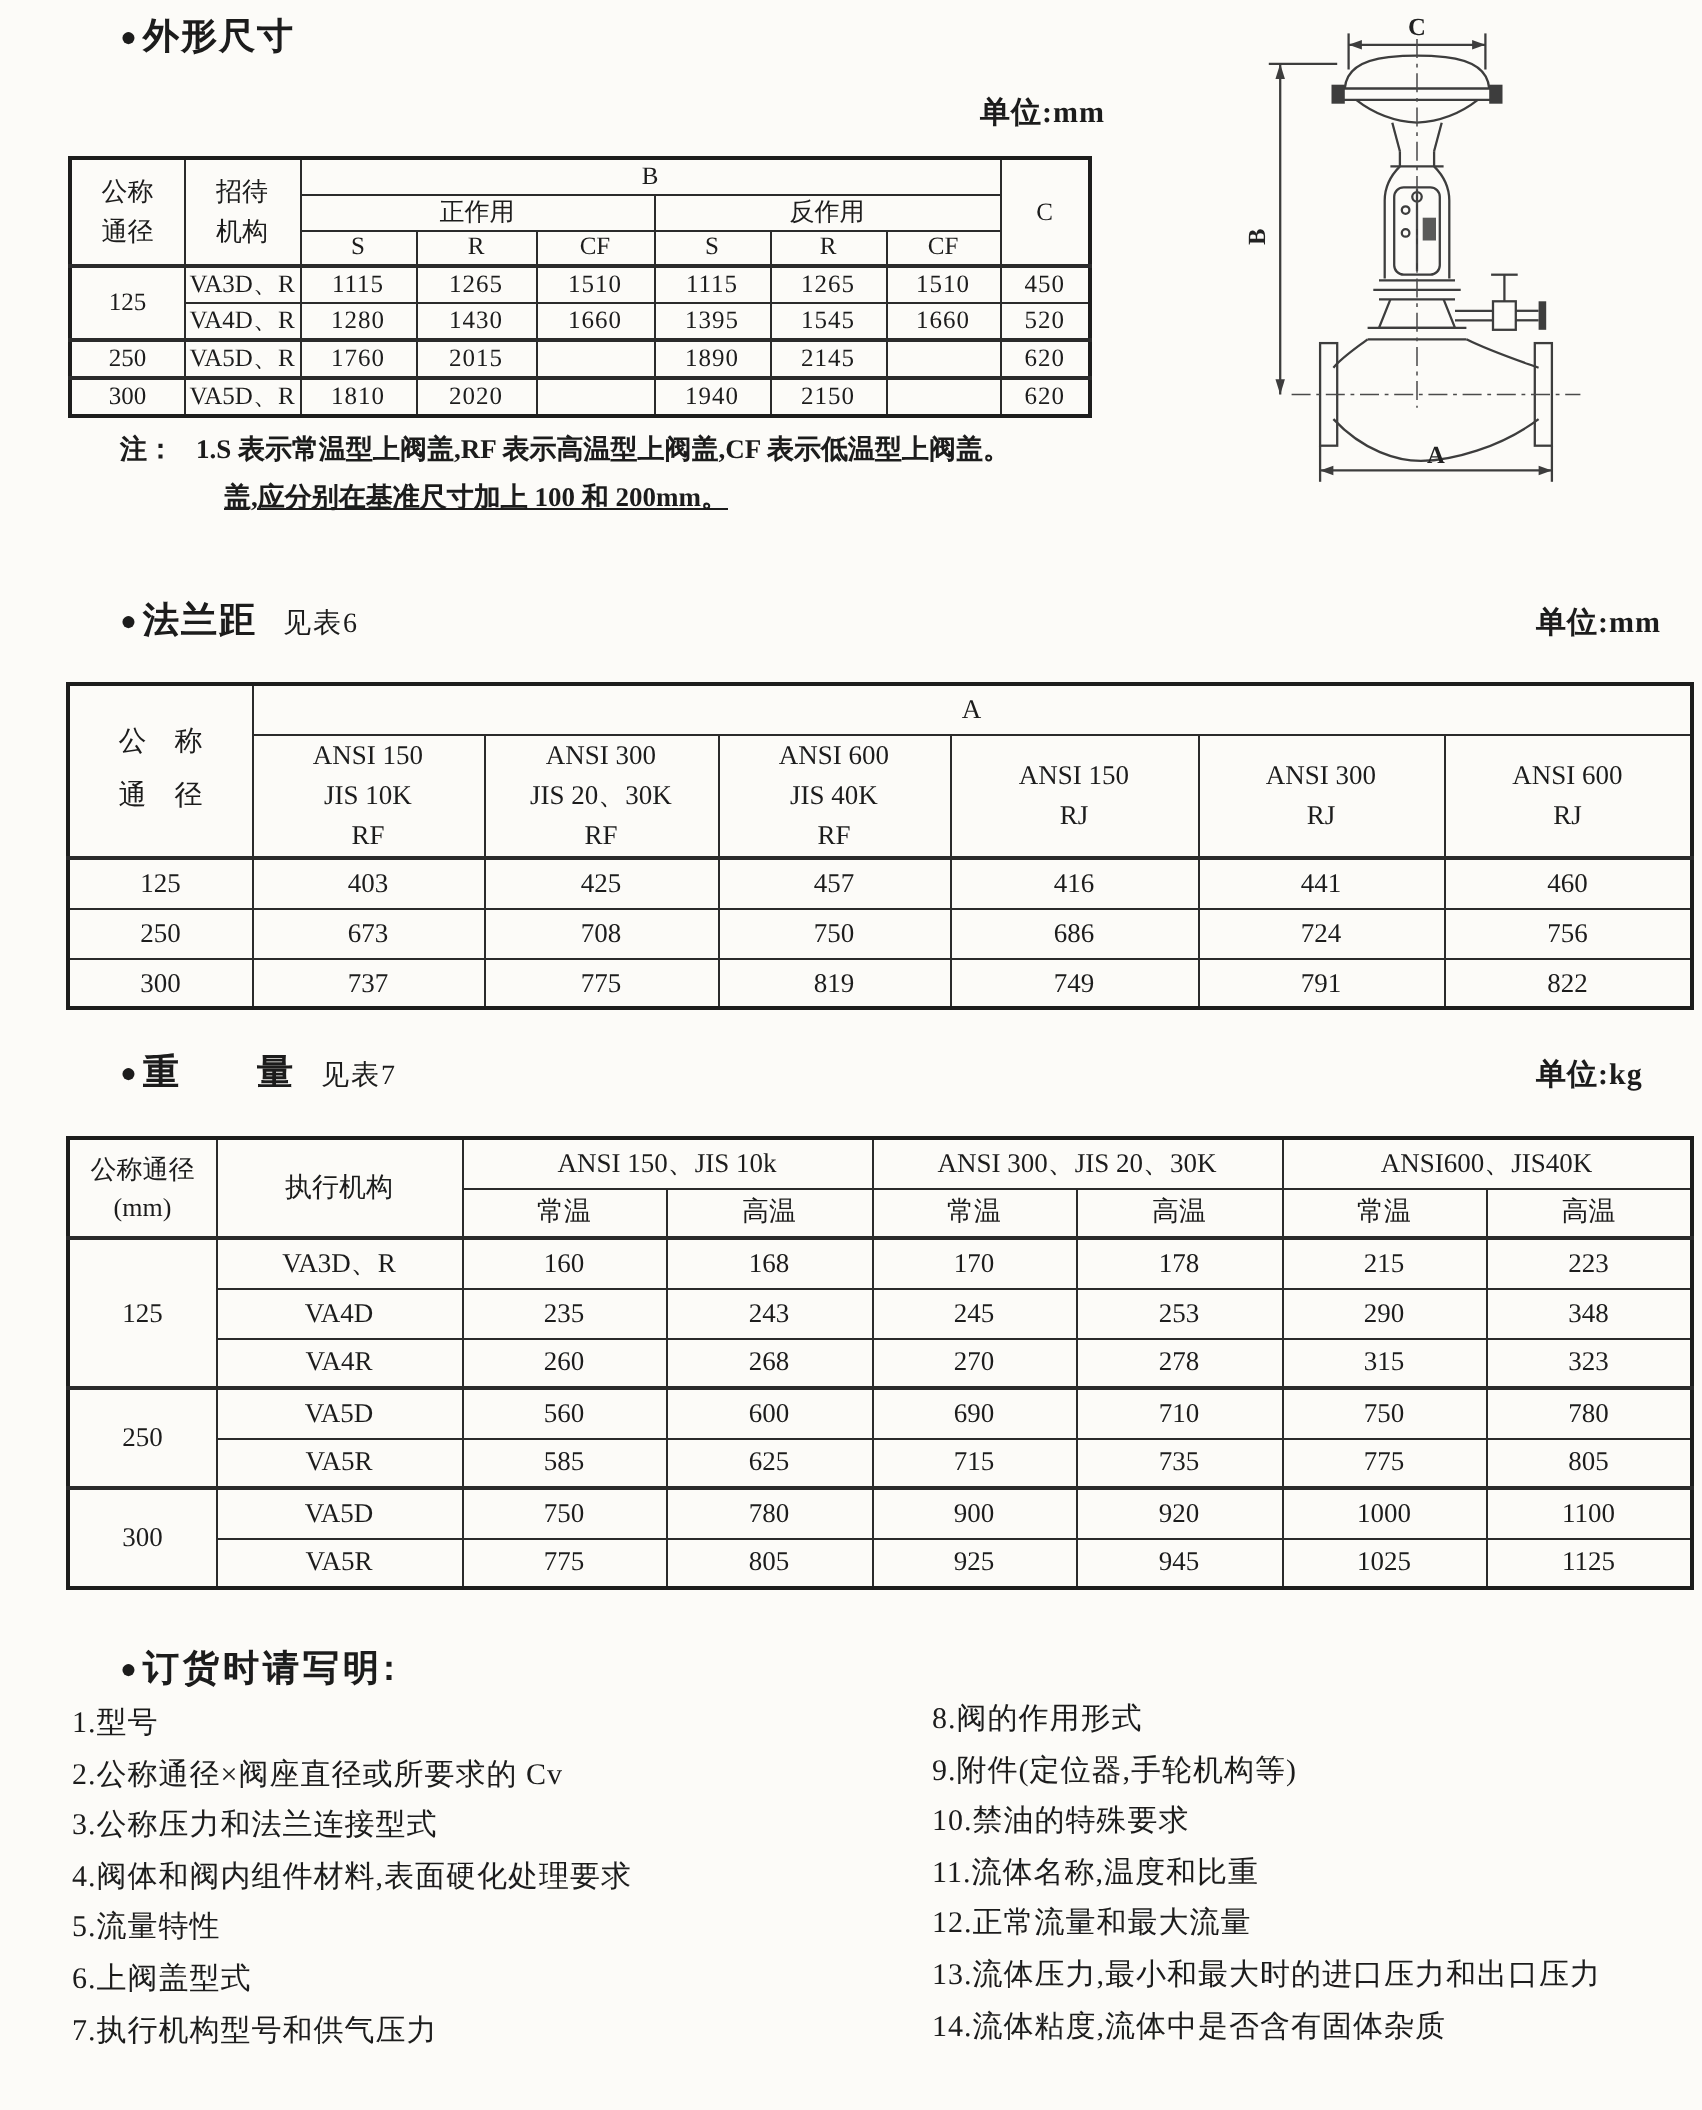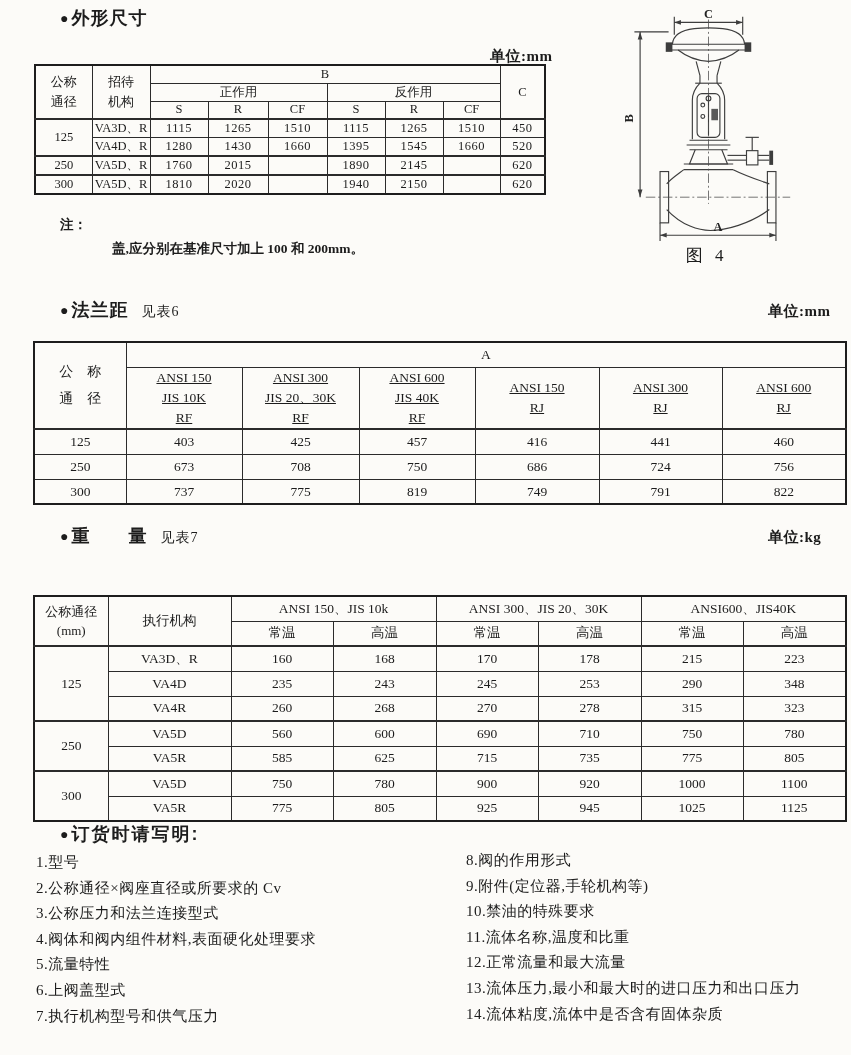--- a/index.html
+++ b/index.html
@@ -13,45 +13,45 @@
     letter-spacing:1px; margin-left:10px; position:relative; top:2px; }
   .unit { position:absolute; font-size:15px; font-weight:bold; letter-spacing:.5px;margin-left:28px; }
 
   table { border-collapse:collapse; table-layout:fixed; position:absolute; background:#fcfbf8; }
   td, th { border:1px solid #2b2b2b; text-align:center; vertical-align:middle;
     font-weight:normal; padding:0; overflow:hidden; }
   table { border:2px solid #1d1d1d; }
   .hb { border-bottom-width:2px; }   
   .ht { border-top-width:2px; }      
 
-  #t1 { left:34px; top:64px; width:510px; font-size:12.5px;padding-left:19px; }
+  #t1 { left:34px; top:78px; width:510px; font-size:12.5px;padding-left:19px; }
   #t1 td { height:18px; }
   #t1 .two-line { line-height:1.55; font-size:13px; }
 
   #t2 { left:33px; top:341px; width:812px; font-size:13.5px; }
   #t2 .hrow td { line-height:1.5; }
   #t2 .dn-head { font-size:14px; line-height:1.9; }
 
-  #t3 { left:33px; top:595px; width:812px; font-size:13.5px;border-radius:12px; }
+  #t3 { left:33px; top:568px; width:812px; font-size:13.5px;border-radius:12px; }
   #t3 td { height:25px; }
   #t3 .dn-head { font-size:13px; line-height:1.5; }
 
   .mono-num { letter-spacing:.5px; }
 
   .figure { position:absolute; left:604px; top:6px; width:242px; }
   .figure svg { display:block; }
   .fig-caption { width:205px; text-align:center; font-size:17px; letter-spacing:4px;
     font-family:"Liberation Serif", serif; margin-top:0px; }
 
   .notes { position:absolute; left:60px; top:213px; width:540px;
     font-size:13.5px; font-weight:bold; line-height:24px; }
   .notes .row { display:flex; }
   .notes .lbl { width:38px; flex:0 0 38px; }
   .notes .ind { padding-left:38px; }
-  .notes .ind2 { padding-left:52px; }
+  .notes .ind2 { padding-left:52px;text-decoration:underline; }
 
   .order-title { letter-spacing:2px; }
   .order-col { position:absolute; width:430px; font-size:15px; line-height:25.6px; letter-spacing:.5px; }
   .order-col .item { white-space:nowrap; }
 
   svg .ln { stroke:#3d3d3d; stroke-width:1.2; fill:none; }
   svg .thin { stroke:#4a4a4a; stroke-width:.8; fill:none; }
   svg .fil { fill:#3d3d3d; stroke:none; }
   svg text { font-family:"Liberation Serif", serif; font-size:13px; fill:#222; font-weight:bold; }
 </style>
@@ -214,26 +214,26 @@
       <polygon class="fil" points="38,201 35.5,193 40.5,193"></polygon>
       <text transform="translate(30 118) rotate(-90)" text-anchor="middle">B</text>
 
       <line class="ln" x1="59" y1="228" x2="59" y2="247"></line>
       <line class="ln" x1="181" y1="228" x2="181" y2="247"></line>
       <line class="ln" x1="59" y1="241" x2="181" y2="241"></line>
       <polygon class="fil" points="59,241 66,238.5 66,243.5"></polygon>
       <polygon class="fil" points="181,241 174,238.5 174,243.5"></polygon>
       <text x="120" y="237" text-anchor="middle">A</text>
     </svg>
-    <div class="fig-caption">图 4</div>
   </div>
 
   <div class="notes">
     <div class="row">
       <span class="lbl">注：</span>
+      <span>1.S 表示常温型上阀盖,RF 表示高温型上阀盖,CF 表示低温型上阀盖。</span>
     </div>
     <div class="ind2">盖,应分别在基准尺寸加上 100 和 200mm。</div>
   </div>
 
   <div class="sec-title" style="left:60px; top:298px;">
     <span class="bullet">●</span>
     <span>法兰距</span>
     <span class="ref">见表6</span>
   </div>
   <div class="unit" style="left:740px; top:302px;">单位:mm</div>
@@ -249,21 +249,21 @@
         <col style="width:124px">
     </colgroup>
     <tbody>
         <tr style="height:25px;">
       <td rowspan="2" class="dn-head hb">
         <span>公　称</span><br>
         <span>通　径</span>
       </td>
       <td colspan="6">A</td>
     </tr>
-    <tr class="hrow" style="height:58px;text-decoration:underline;">
+    <tr class="hrow" style="height:58px;">
       <td class="hb">
         <span>ANSI 150</span><br>
         <span>JIS  10K</span><br>
         <span>RF</span>
       </td>
       <td class="hb">
         <span>ANSI 300</span><br>
         <span>JIS  20、30K</span><br>
         <span>RF</span>
       </td>

